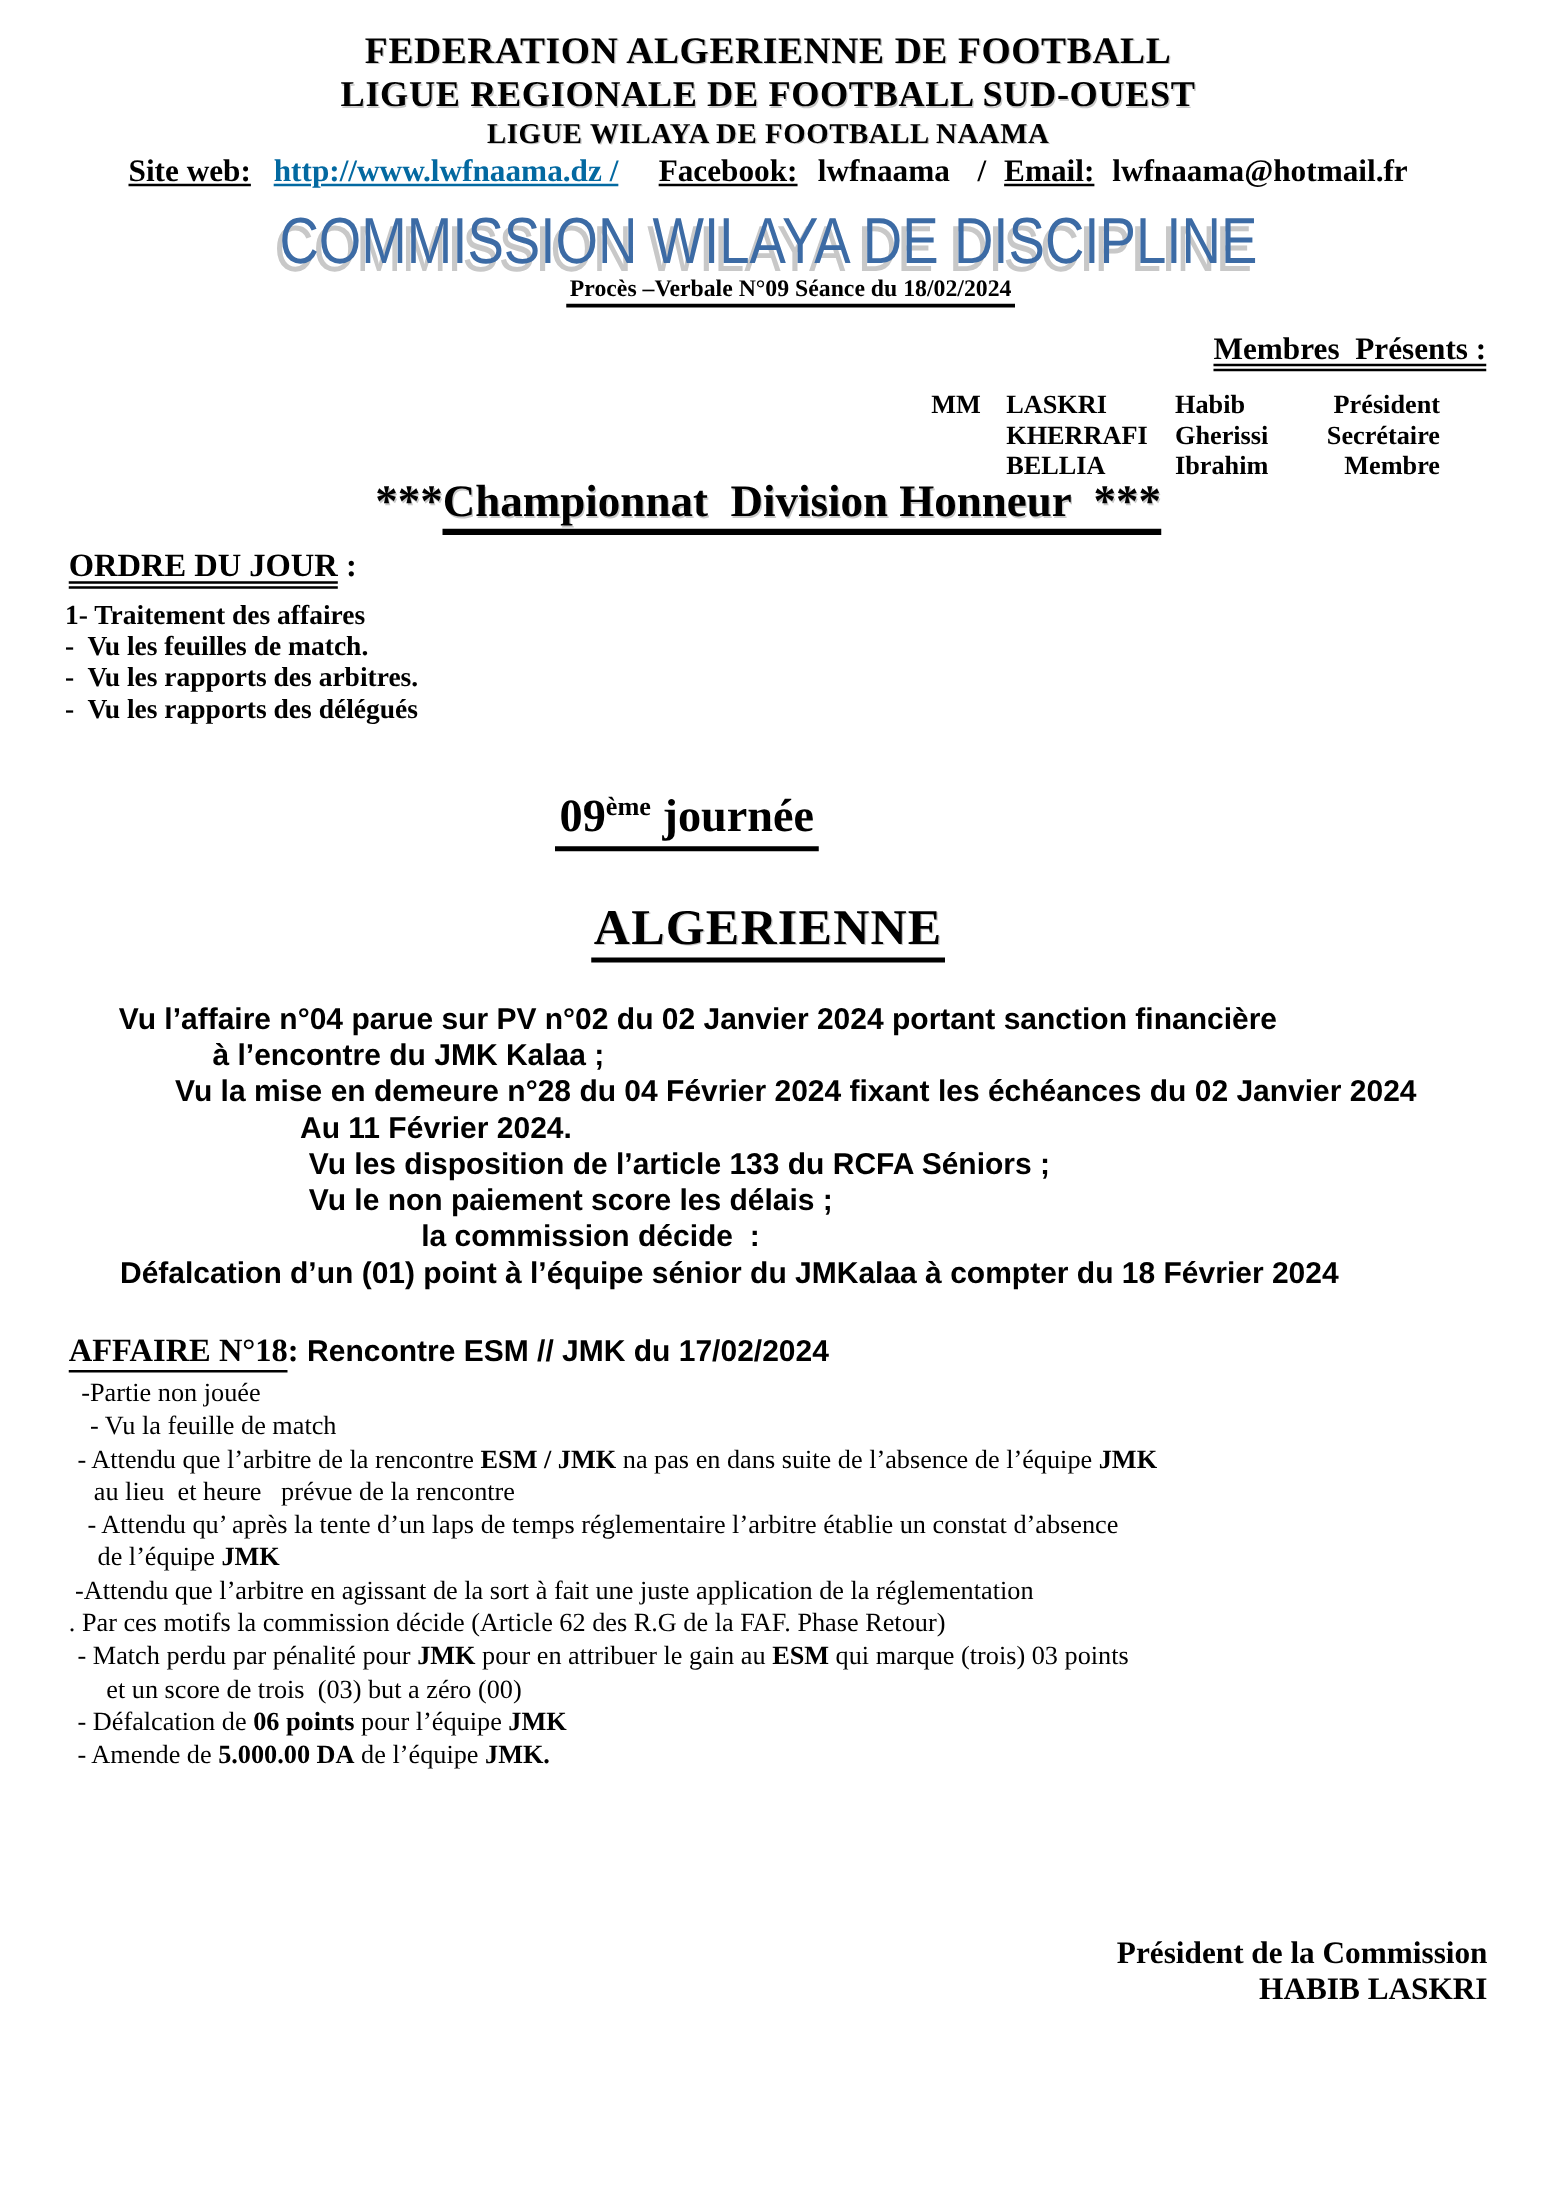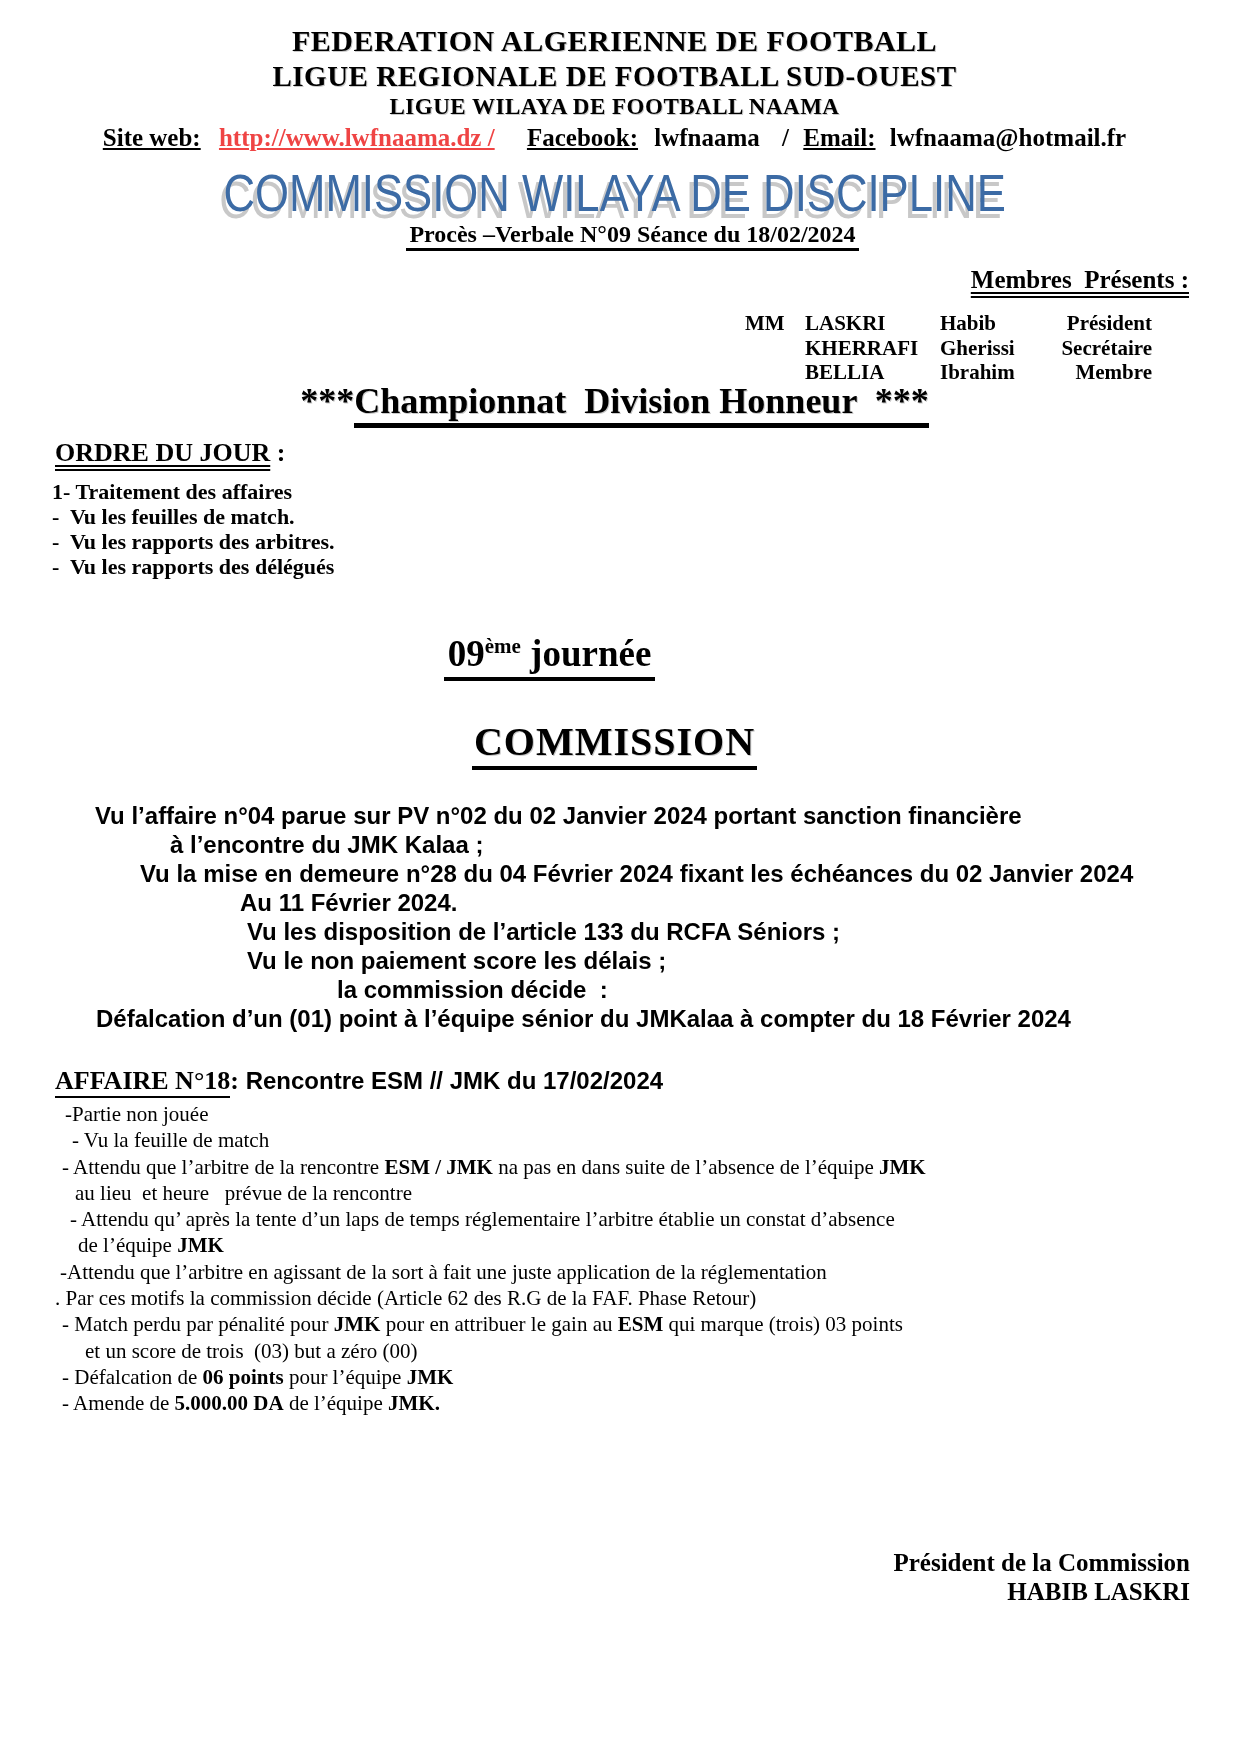--- a/index.html
+++ b/index.html
@@ -8,32 +8,32 @@
   .center{left:0;right:12px;text-align:center;}
   .shadowed{text-shadow:1px 1px 0 #c9c9c9;}
   .pre{white-space:pre-wrap;}
 
   
   .h1{top:24px;font-size:30px;font-weight:bold;letter-spacing:.5px;}
   .h2{top:60px;font-size:29px;font-weight:bold;letter-spacing:.5px;}
   .h3{top:94px;font-size:23px;font-weight:bold;letter-spacing:.5px;}
   .contact{top:124px;font-size:25px;font-weight:bold;}
   .contact .u{text-decoration:underline;}
-  .contact .lnk{color:#ef4444;text-decoration:underline;margin-left:12px;}
+  .contact .lnk{color:#0369a1;text-decoration:underline;margin-left:12px;}
   .contact .fb{margin-left:26px;}
   .contact .fbv{margin-left:10px;}
   .contact .sep{margin-left:16px;}
   .contact .em{margin-left:8px;font-family:Liberation Serif, serif;}
   .contact .emv{margin-left:8px;}
 
   
   .wordart{top:163px;}
   .wordart span{display:inline-block;font-family:"Liberation Sans",sans-serif;font-weight:400;font-size:52px;letter-spacing:0px;transform:scaleX(.84);transform-origin:center;color:#3c6ba5;text-shadow:-5px 7px 0 #c8c8c8;white-space:pre;}
 
-  .pv{top:221px;font-size:24px;font-weight:bold;padding-left:36px;}
+  .pv{top:221px;font-size:19px;font-weight:bold;padding-left:36px;}
   .pv span{border-bottom:3px solid #000;padding:0 3px 1px 3px;}
 
   .members-heading{top:266px;right:52px;font-size:25px;font-weight:bold;}
   .members-heading span{text-decoration:underline;text-decoration-style:double;text-underline-offset:4px;white-space:pre;}
 
   .members{top:311px;left:745px;font-size:21px;font-weight:bold;line-height:24.5px;}
   .mrow{display:flex;}
   .mc0{width:60px;}
   .mc1{width:135px;}
   .mc2{width:112px;}
@@ -125,21 +125,21 @@
   <span class="lbl">ORDRE DU JOUR</span><span> :</span>
 </div>
 
 <div class="abs agenda pre"><div class="pre">1- Traitement des affaires</div><div class="pre">-  Vu les feuilles de match.</div><div class="pre">-  Vu les rapports des arbitres.</div><div class="pre">-  Vu les rapports des délégués</div></div>
 
 <div class="abs center journee">
   <span class="wrap"><span>09</span><sup>ème</sup><span class="pre"> journée</span></span>
 </div>
 
 <div class="abs center defal-title shadowed">
-  <span>COMMISSION</span>
+  <span>ALGERIENNE</span>
 </div>
 
 <div class="abs defal-para">
     <div class="pre" style="padding-left: 95px;">Vu l’affaire n°04 parue sur PV n°02 du 02 Janvier 2024 portant sanction financière</div>
     <div class="pre" style="padding-left: 170px;">à l’encontre du JMK Kalaa ;</div>
     <div class="pre" style="padding-left: 140px;">Vu la mise en demeure n°28 du 04 Février 2024 fixant les échéances du 02 Janvier 2024</div>
     <div class="pre" style="padding-left: 240px;">Au 11 Février 2024.</div>
     <div class="pre" style="padding-left: 247px;">Vu les disposition de l’article 133 du RCFA Séniors ;</div>
     <div class="pre" style="padding-left: 247px;">Vu le non paiement score les délais ;</div>
     <div class="pre" style="padding-left: 337px;">la commission décide  :</div>

